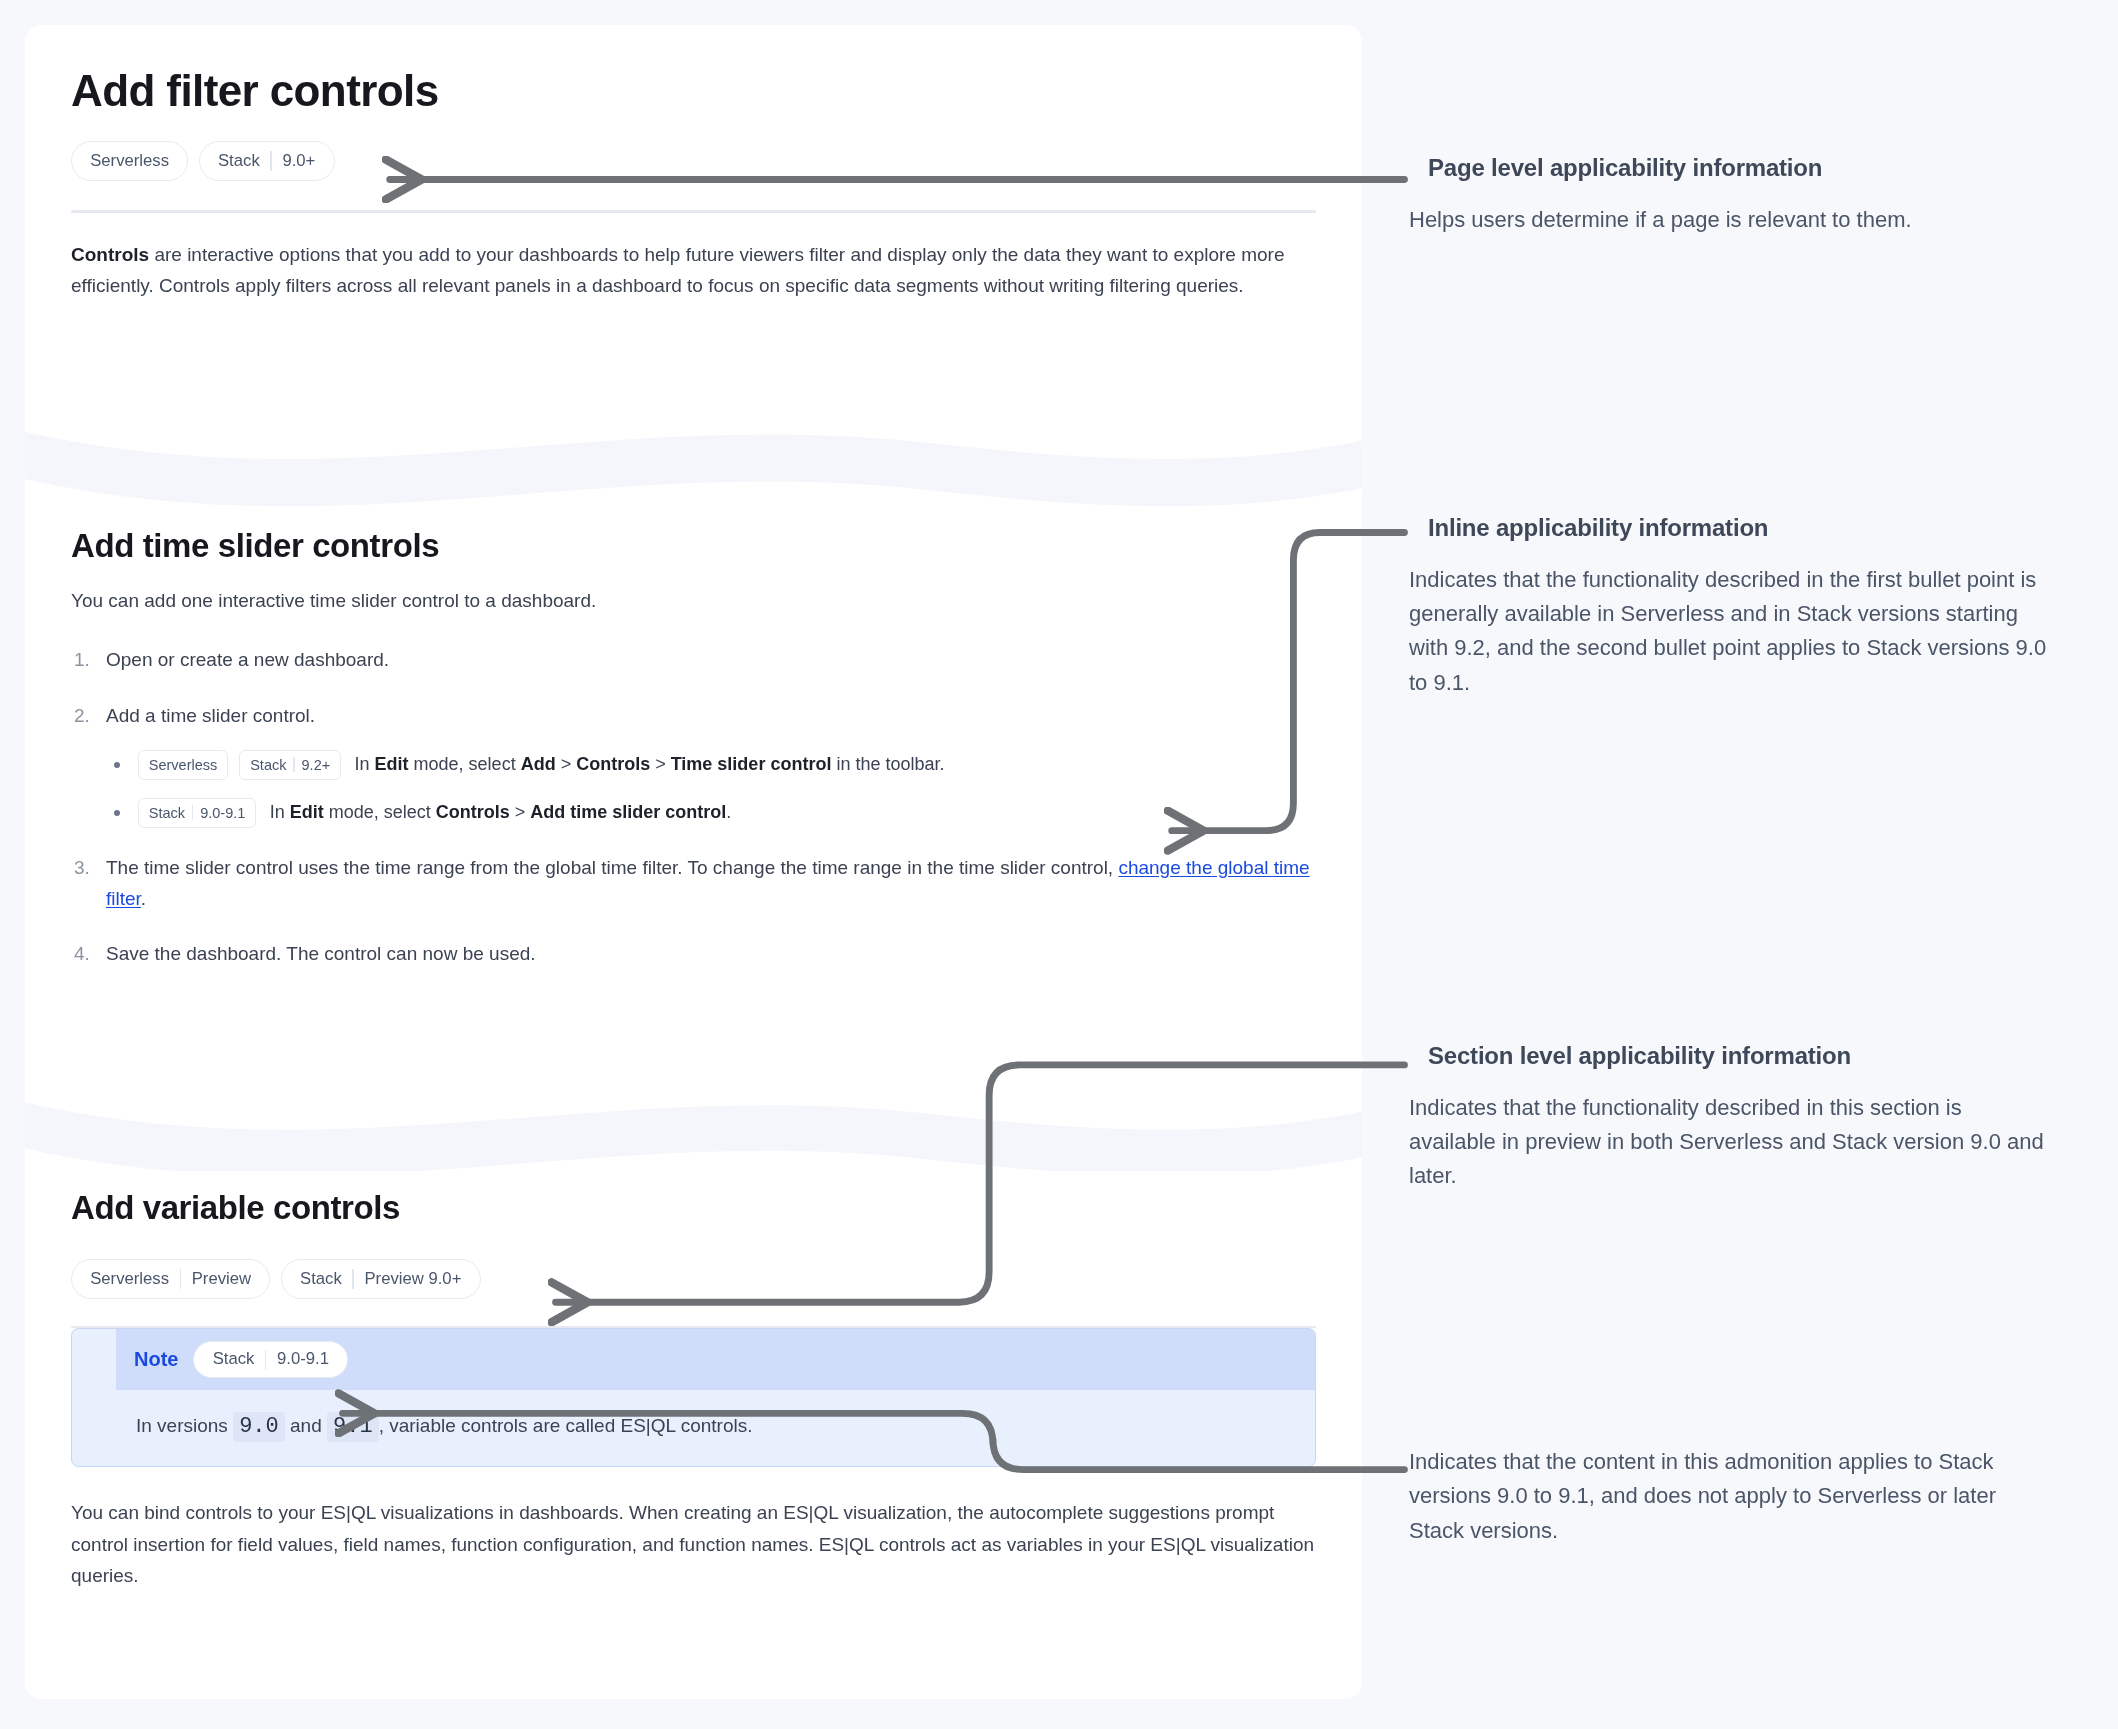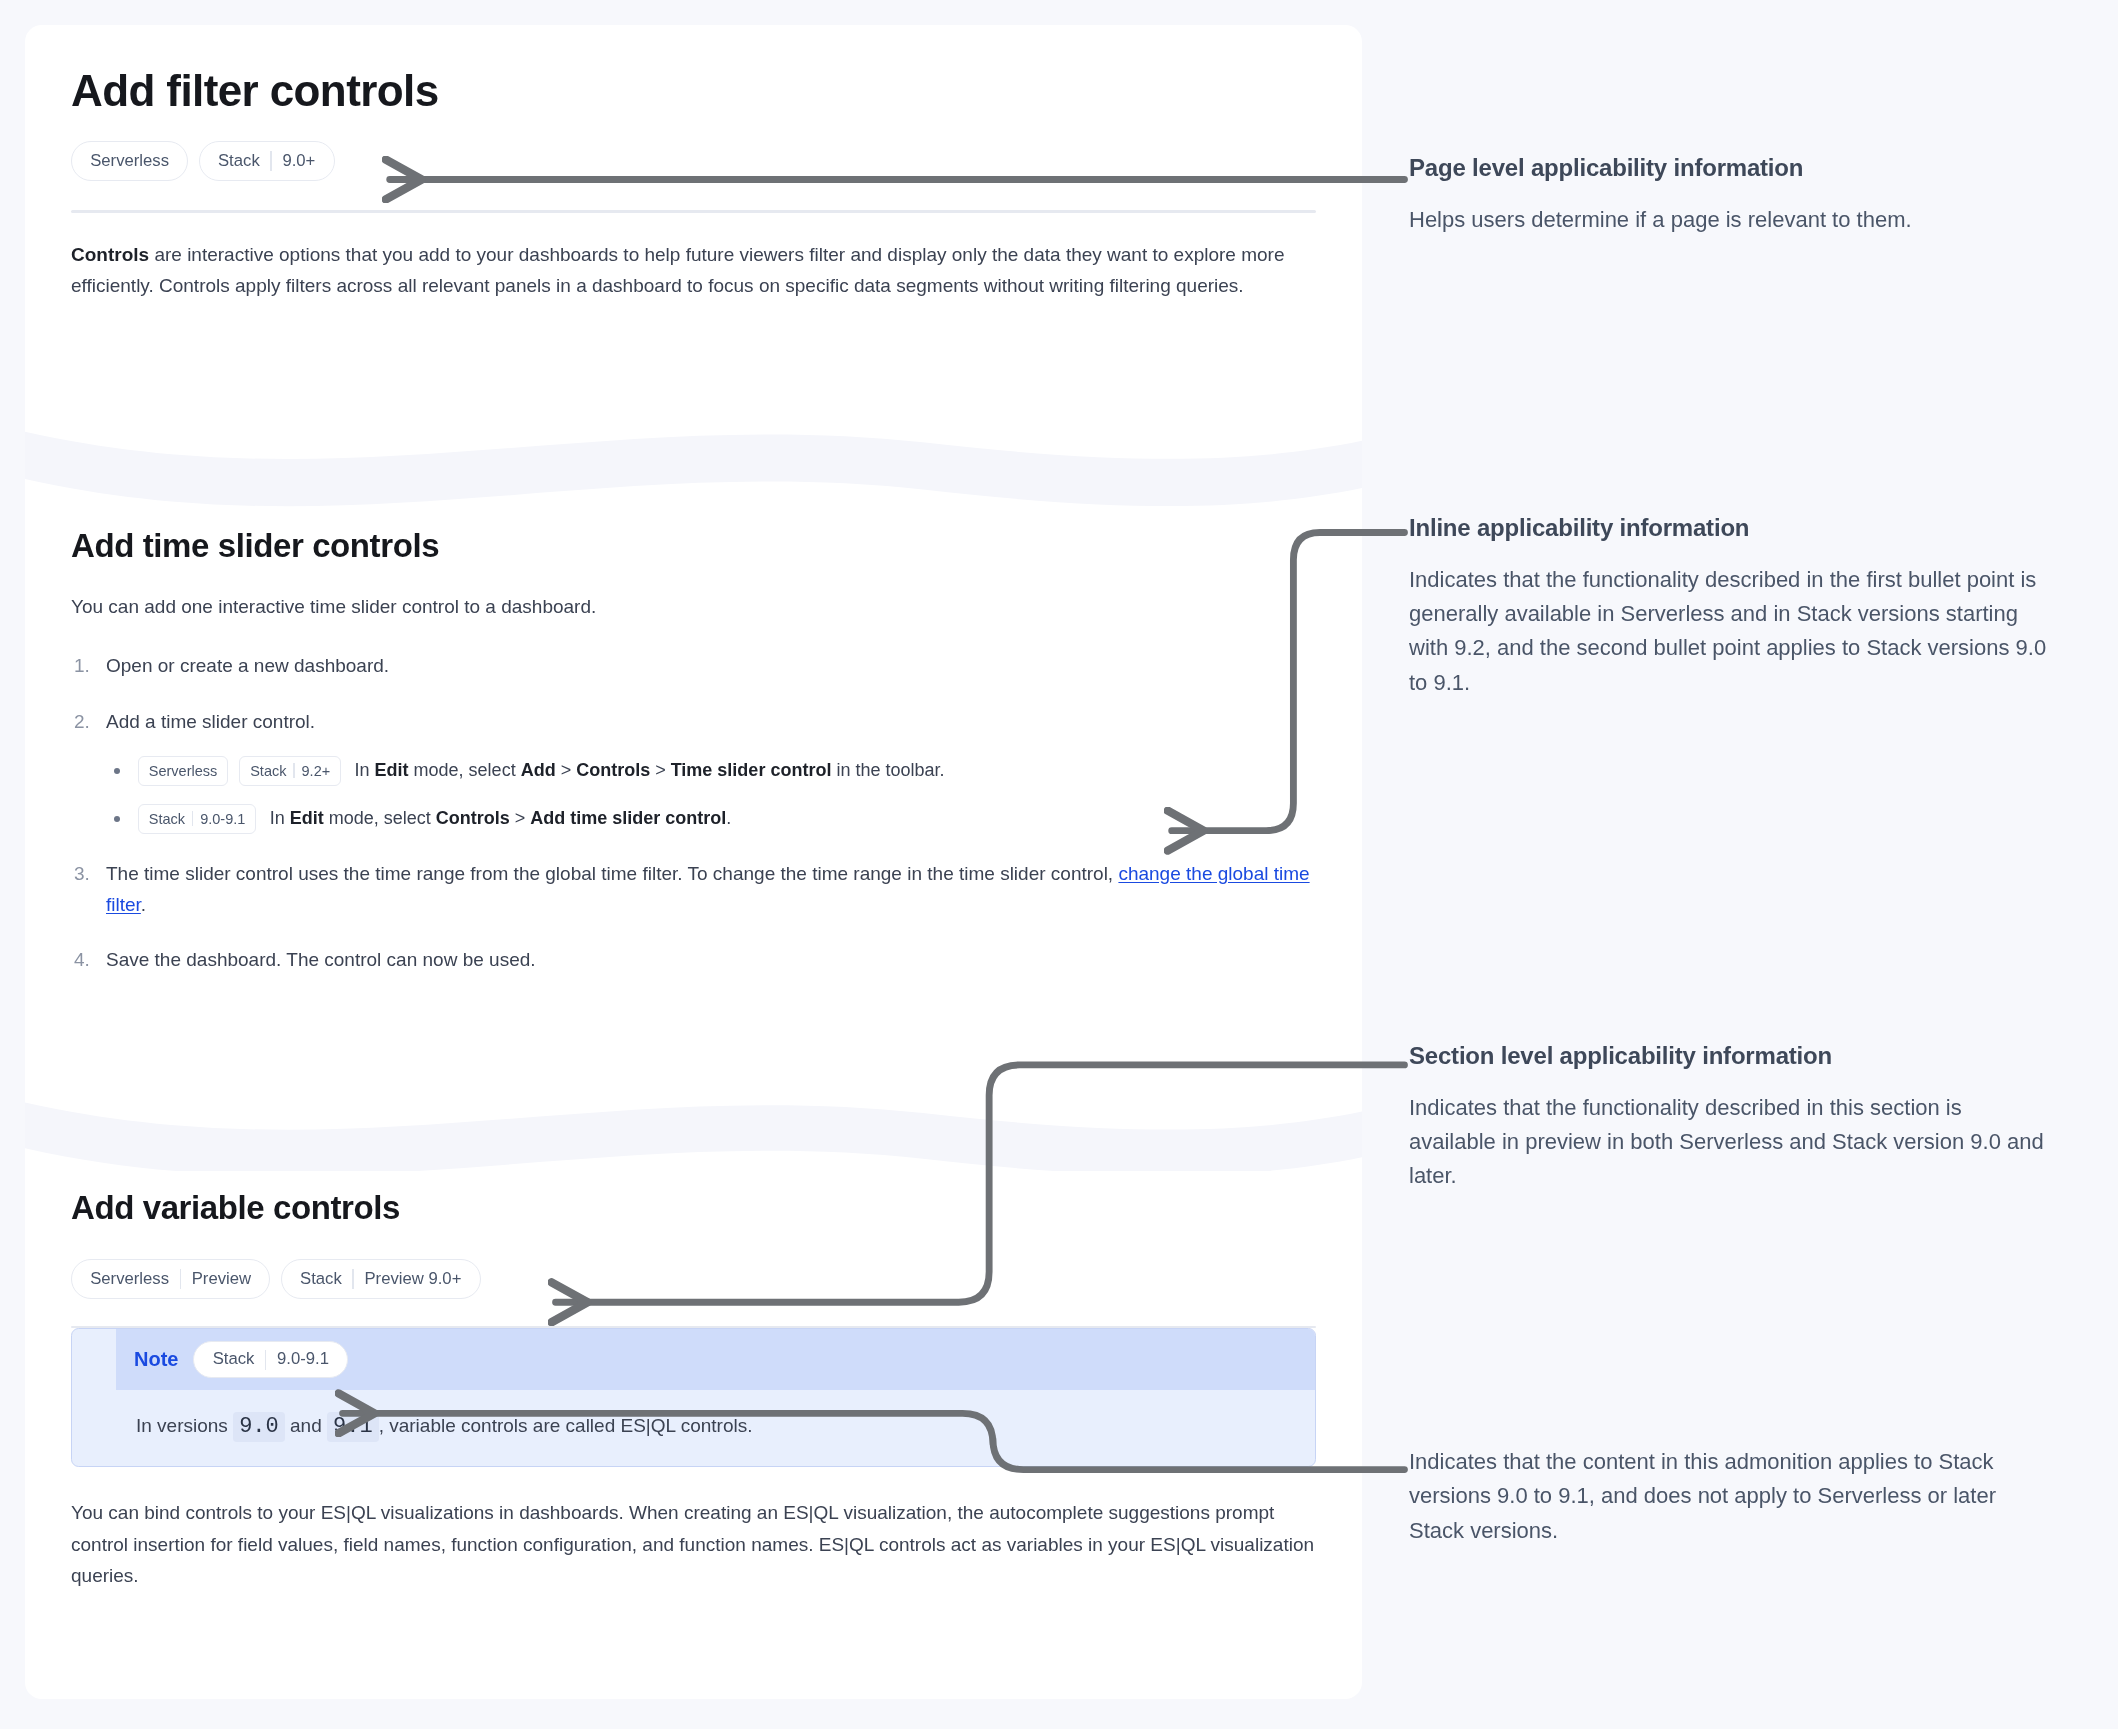--- a/index.html
+++ b/index.html
@@ -203,20 +203,21 @@
 
   
   .annot { position: absolute; width: 643px; left: 1409px; }
   .annot h3 {
     font-size: 24px;
     font-weight: bold;
     color: #3e4859;
     letter-spacing: -0.2px;
     line-height: 1.2;
     margin-bottom: 20px;
+    margin-left: 19px;
   }
   .annot p {
     font-size: 22px;
     line-height: 1.56;
     color: #4a5568;
   }
 
   
   #connectors {
     position: absolute;
@@ -256,21 +257,21 @@
         </div>
 
         <div class="rule" style="margin-top:29px;"></div>
 
         <p class="body-text" style="margin-top:26px;"><b>Controls</b><span> are interactive options that you add to your dashboards to help future viewers filter and display only the data they want to explore more efficiently. Controls apply filters across all relevant panels in a dashboard to focus on specific data segments without writing filtering queries.</span></p>
       </div>
 
       <div class="block" style="top:502px;">
         <h2 class="section-title">Add time slider controls</h2>
 
-        <p class="body-text" style="margin-top:26px;">You can add one interactive time slider control to a dashboard.</p>
+        <p class="body-text" style="margin-top:20px;">You can add one interactive time slider control to a dashboard.</p>
 
         <ol class="steps" style="margin-top:29px;">
 
           <li>
             <span>Open or create a new dashboard.</span>
           </li>
 
           <li>
             <span>Add a time slider control.</span>
 

